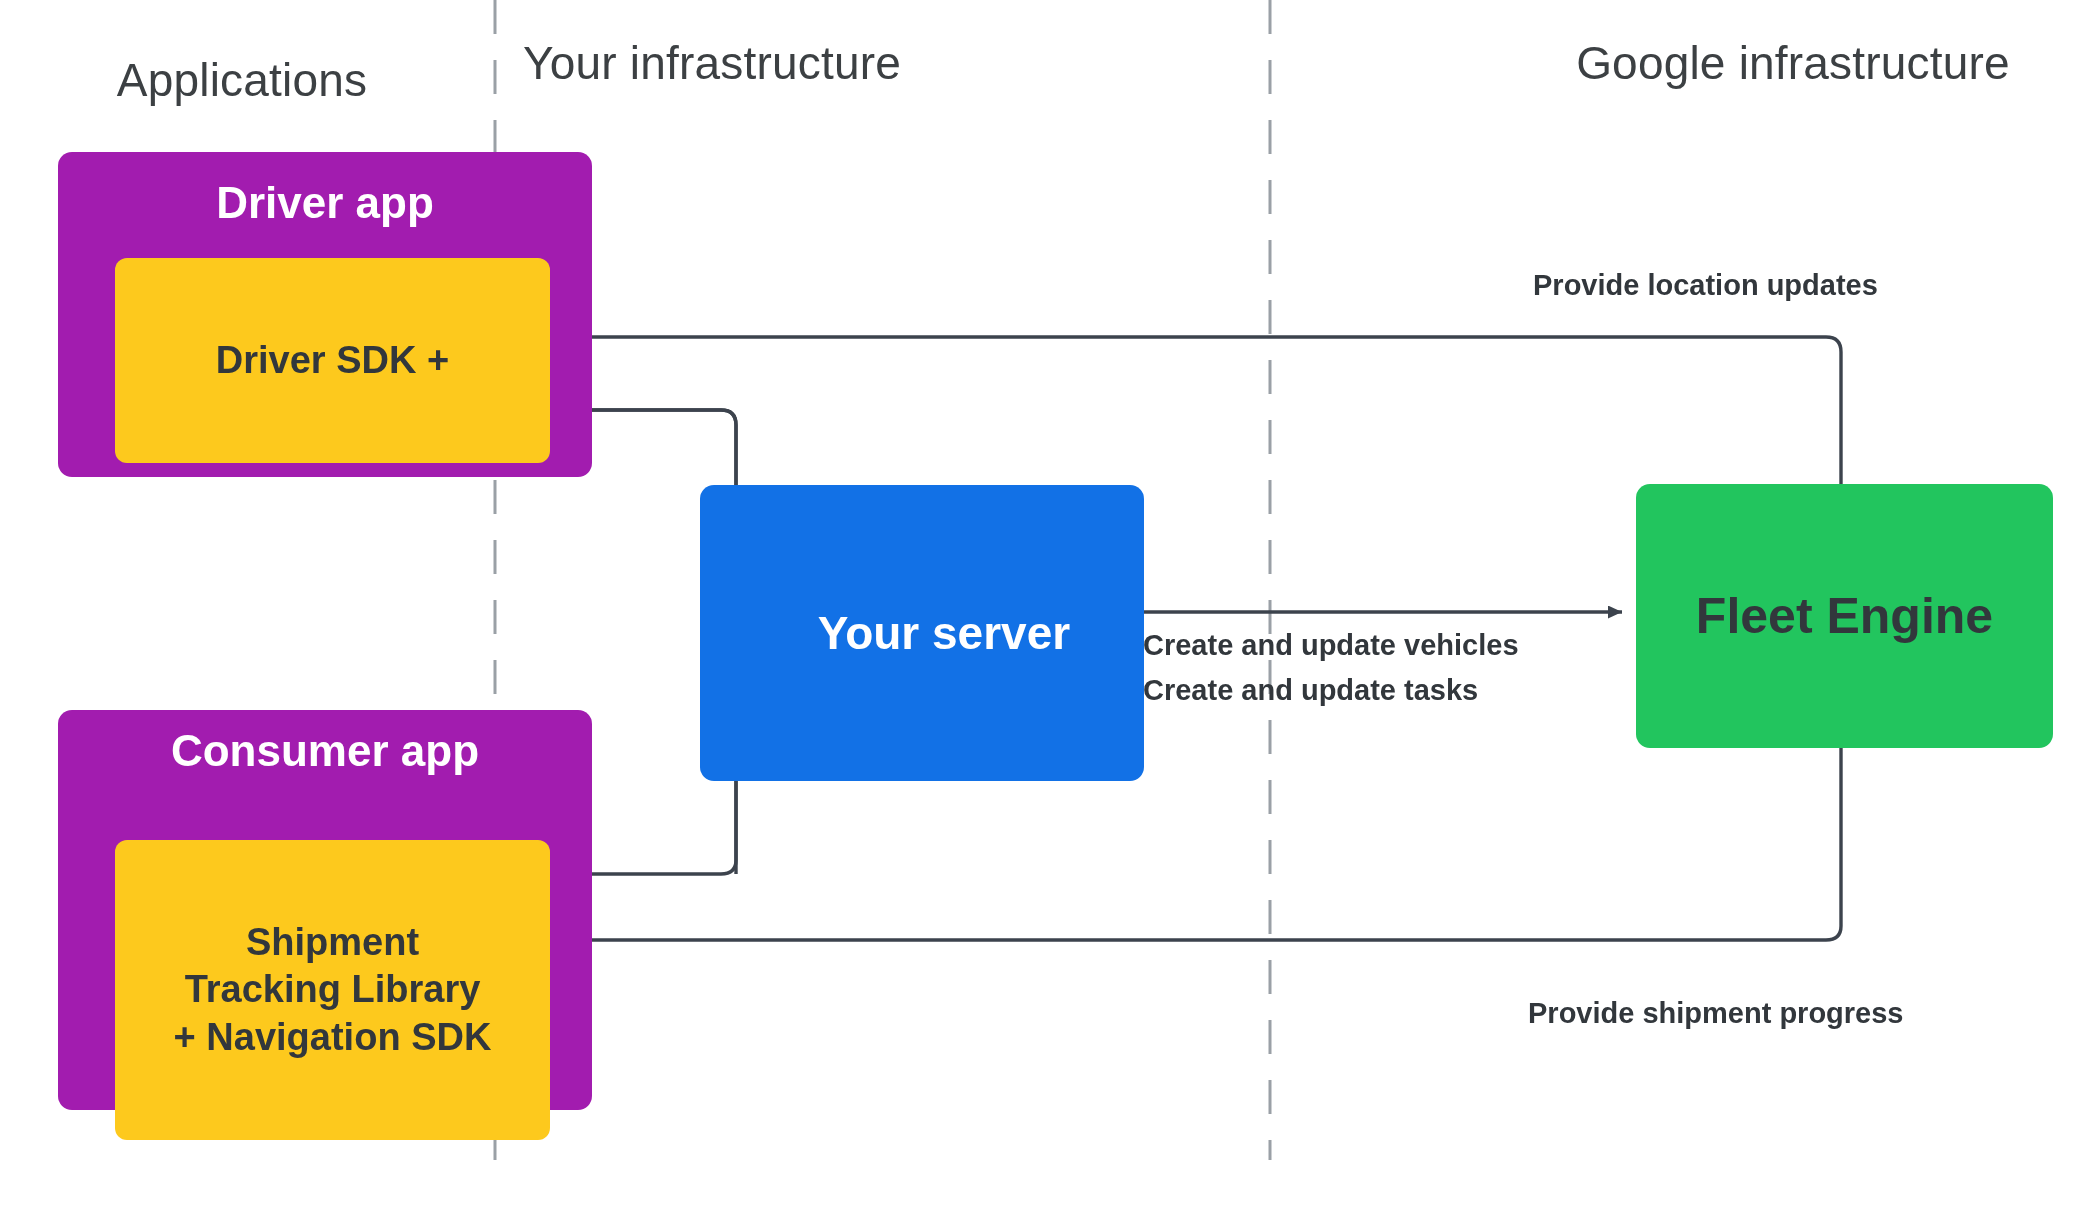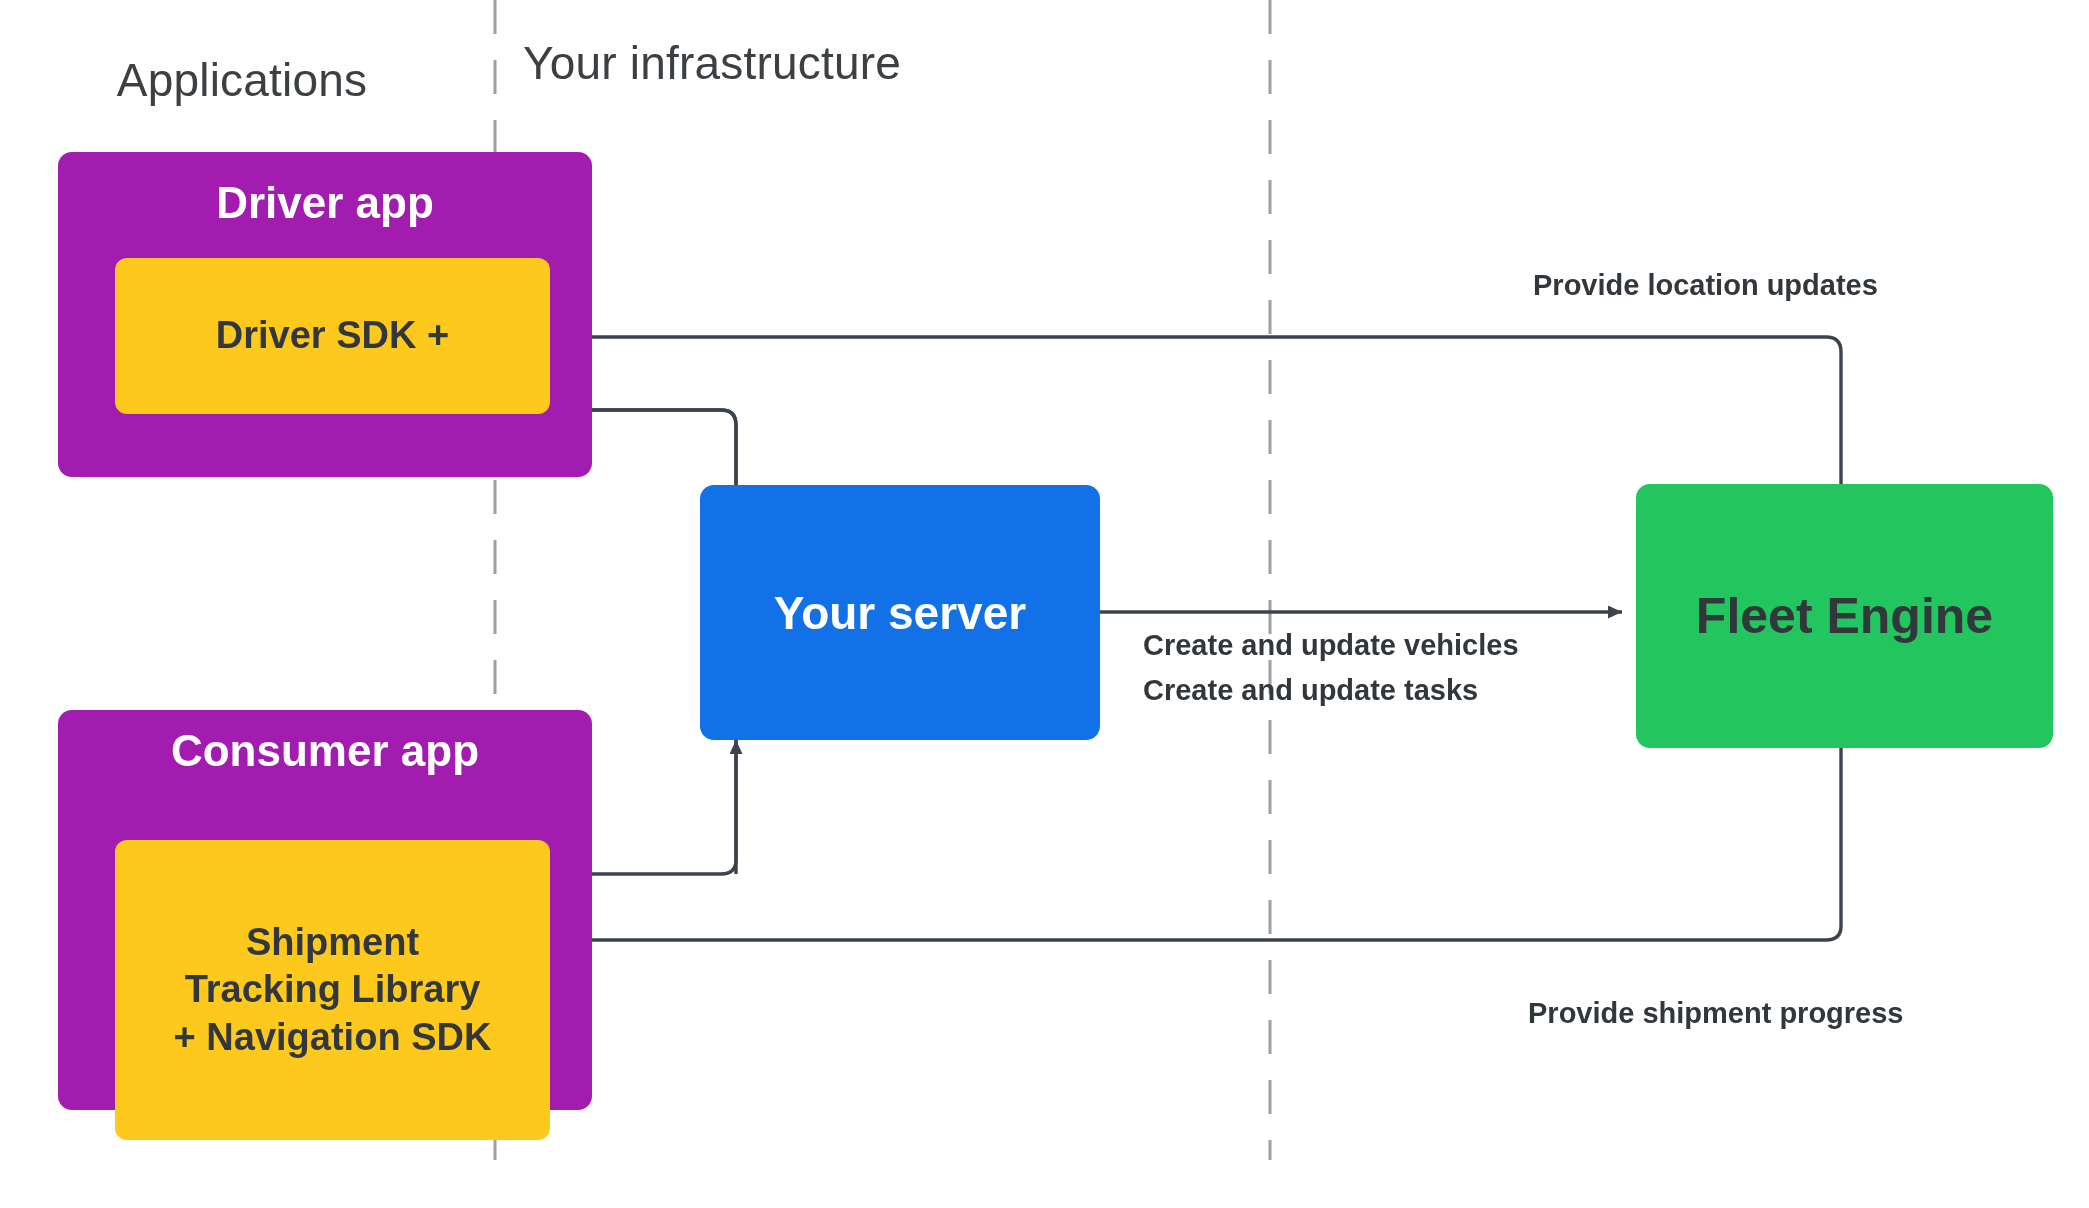--- a/index.html
+++ b/index.html
@@ -112,20 +112,21 @@
     font-family: "Liberation Sans", sans-serif;
   }
 </style>
 </head>
 <body>
 
 <div id="diagram">
 
   <div class="col-header" style="left:242px; top:53px;">Applications</div>
   <div class="col-header" style="left:712px; top:36px;">Your infrastructure</div>
+  <div class="col-header" style="left:1793px; top:36px;">Google infrastructure</div>
 
   <svg id="wires" viewBox="0 0 2089 1208">
     <defs>
       <marker id="arrowL" markerWidth="14" markerHeight="12" refX="13" refY="6" orient="auto-start-reverse" markerUnits="userSpaceOnUse">
         <path d="M13,0 L13,12 L0,6 Z" fill="#3c434d"></path>
       </marker>
       <marker id="arrowEnd" markerWidth="15" markerHeight="13" refX="14" refY="6.5" orient="auto" markerUnits="userSpaceOnUse">
         <path d="M0,0 L14,6.5 L0,13 Z" fill="#3c434d"></path>
       </marker>
     </defs>
@@ -143,39 +144,39 @@
 
     <path d="M736,740 L736,860 Q736,874 721,874 L462,874" fill="none" stroke="#3c434d" stroke-width="3.4" marker-end="url(#arrowEnd)"></path>
 
     <path d="M736,874 L736,740" fill="none" stroke="#3c434d" stroke-width="3.4" marker-end="url(#arrowEnd)"></path>
 
     <path d="M1841,748 L1841,926 Q1841,940 1826,940 L430,940" fill="none" stroke="#3c434d" stroke-width="3.4" marker-end="url(#arrowEnd)"></path>
   </svg>
 
   <div class="app-box" style="left:58px; top:152px; width:534px; height:325px;">
     <div class="app-title" style="top:26px;">Driver app</div>
-    <div class="sdk-box" style="left:57px; top:106px; width:435px; height:156px;">
+    <div class="sdk-box" style="left:57px; top:106px; width:435px; height:205px;">
       <div class="sdk-text">
         <span>Driver SDK +</span><br>
       </div>
     </div>
   </div>
 
   <div class="app-box" style="left:58px; top:710px; width:534px; height:400px;">
     <div class="app-title" style="top:16px;">Consumer app</div>
     <div class="sdk-box" style="left:57px; top:130px; width:435px; height:300px;">
       <div class="sdk-text">
         <span>Shipment</span><br>
         <span>Tracking Library</span><br>
         <span>+ Navigation SDK</span>
       </div>
     </div>
   </div>
 
-  <div class="server-box" style="left:700px; top:485px; width:400px; height:255px;">
+  <div class="server-box" style="left:700px; top:485px; width:400px; height:296px;padding-left:44px;">
     <div class="server-text">Your server</div>
   </div>
 
   <div class="engine-box" style="left:1636px; top:484px; width:417px; height:264px;">
     <div class="engine-text">Fleet Engine</div>
   </div>
 
   <div class="edge-label" style="left:1533px; top:268px;">Provide location updates</div>
 
   <div class="edge-label" style="left:1143px; top:628px;">Create and update vehicles</div>

